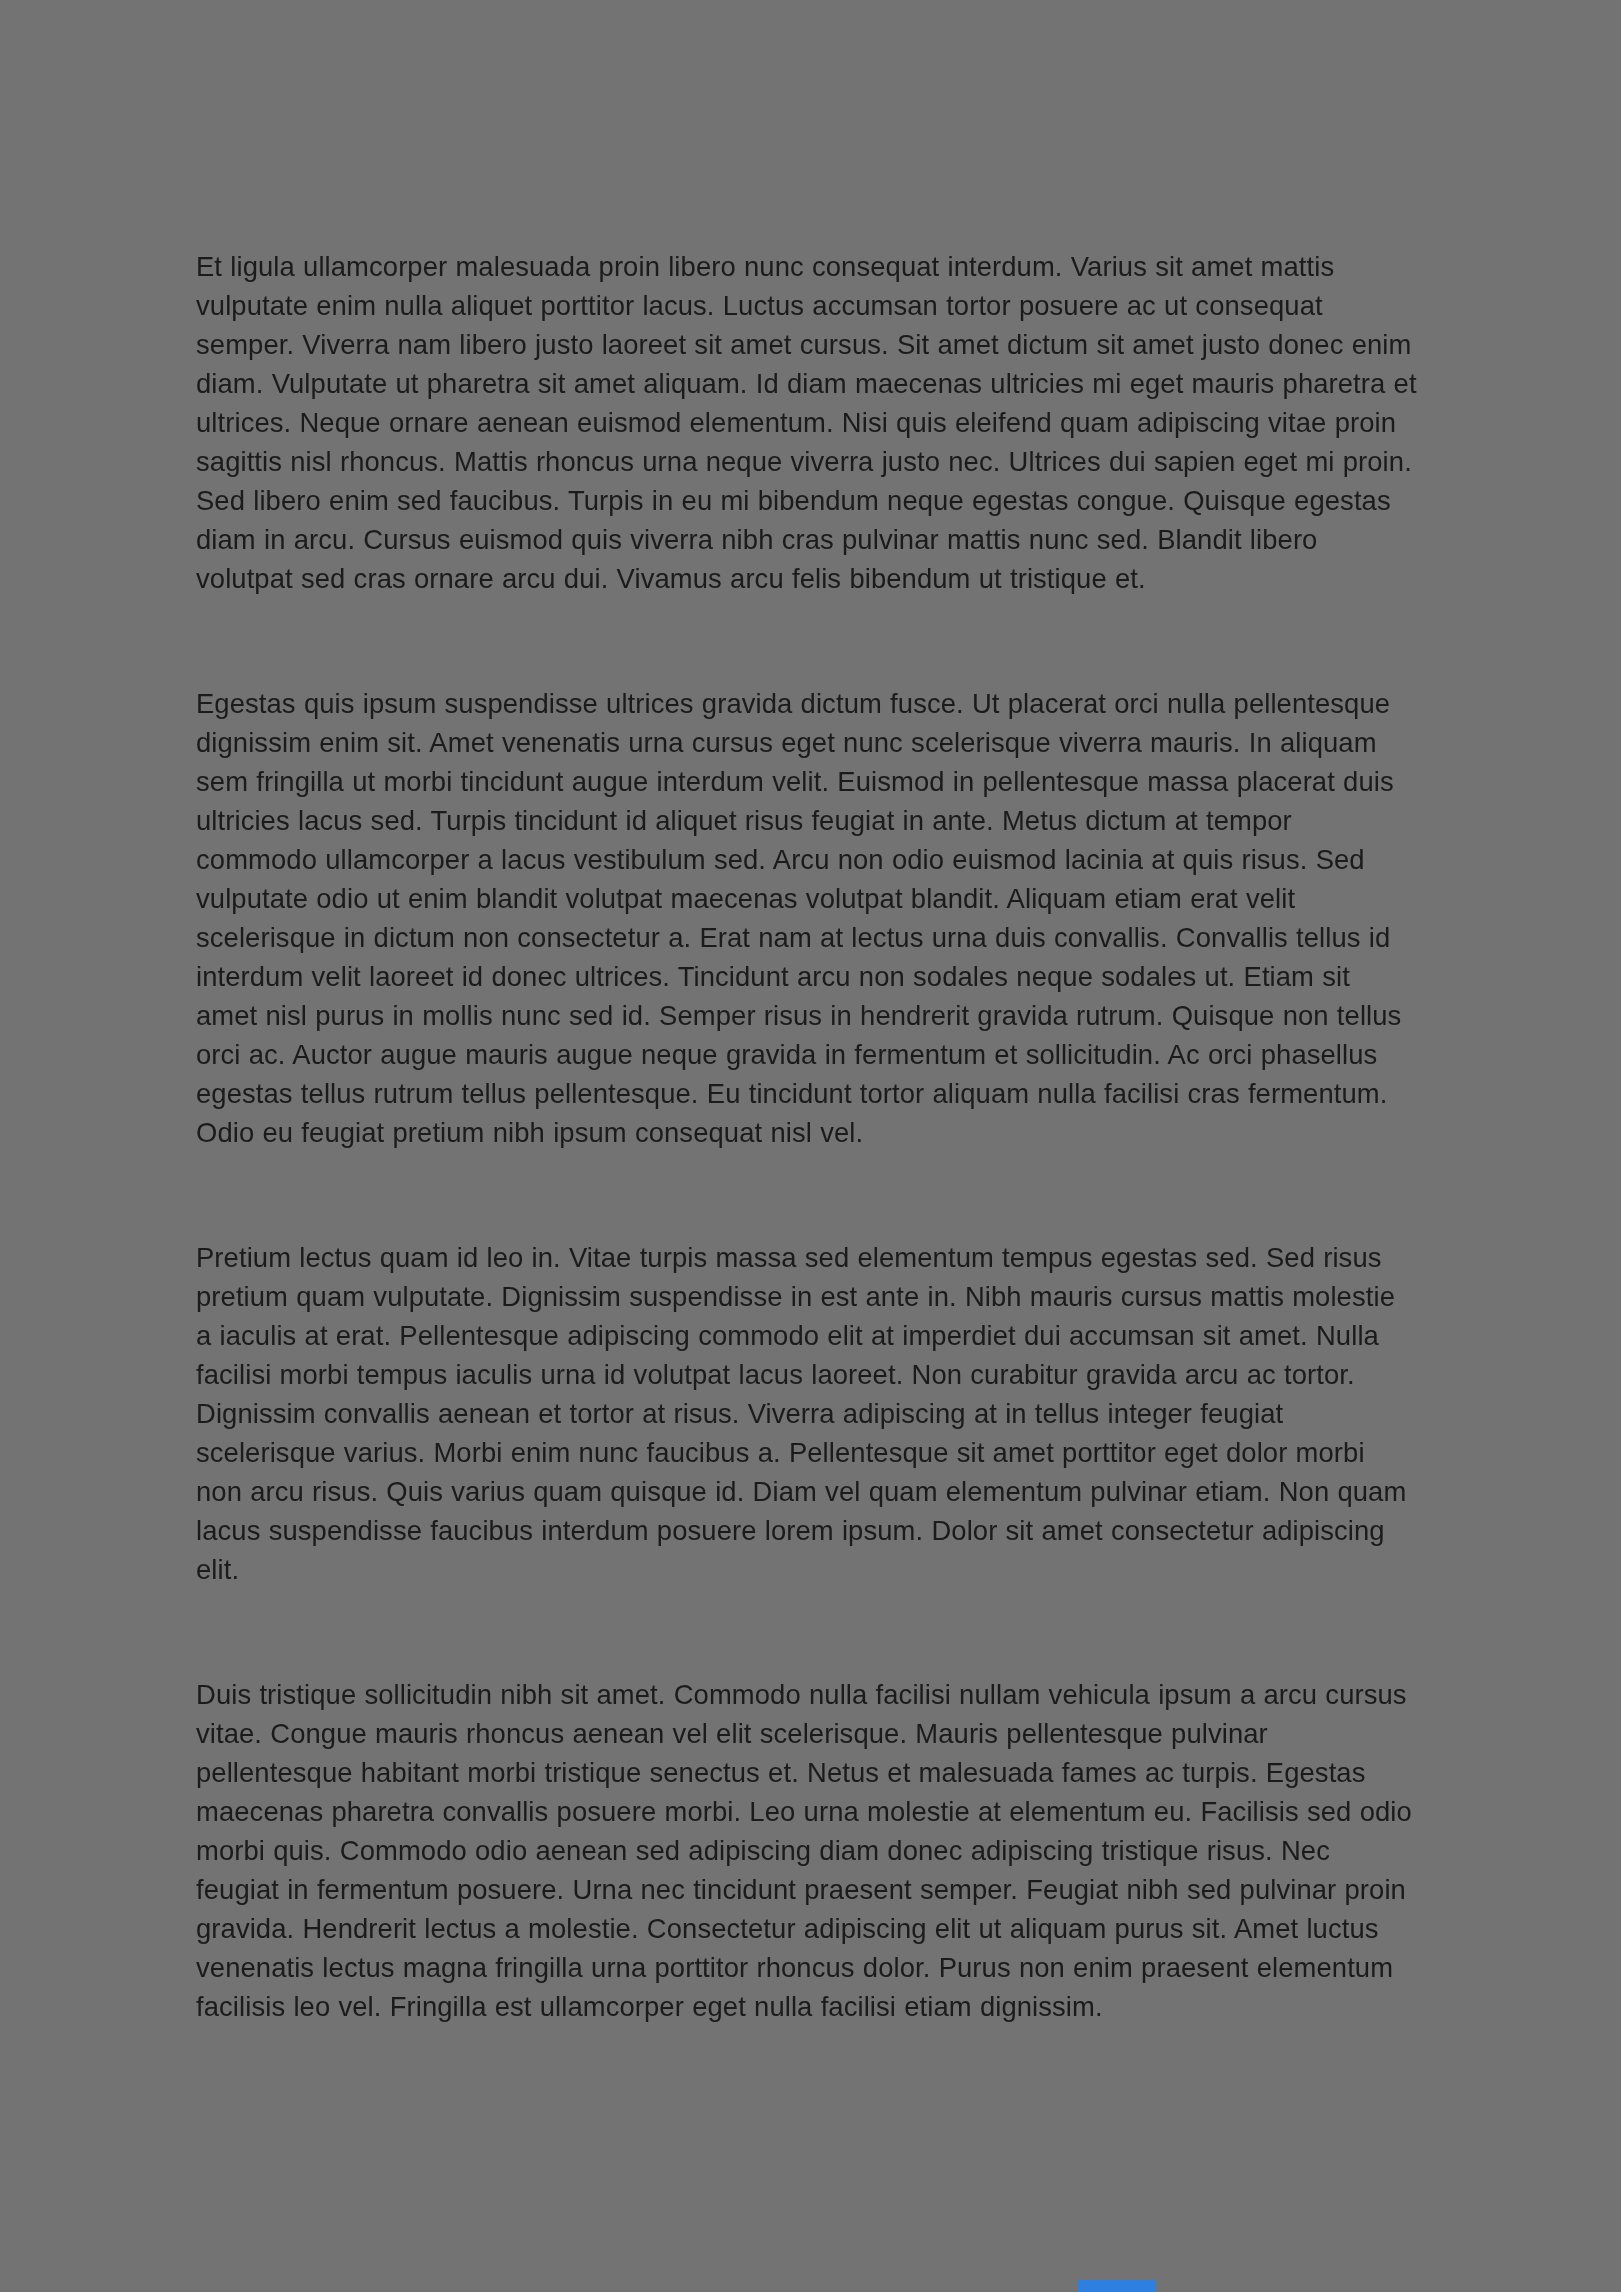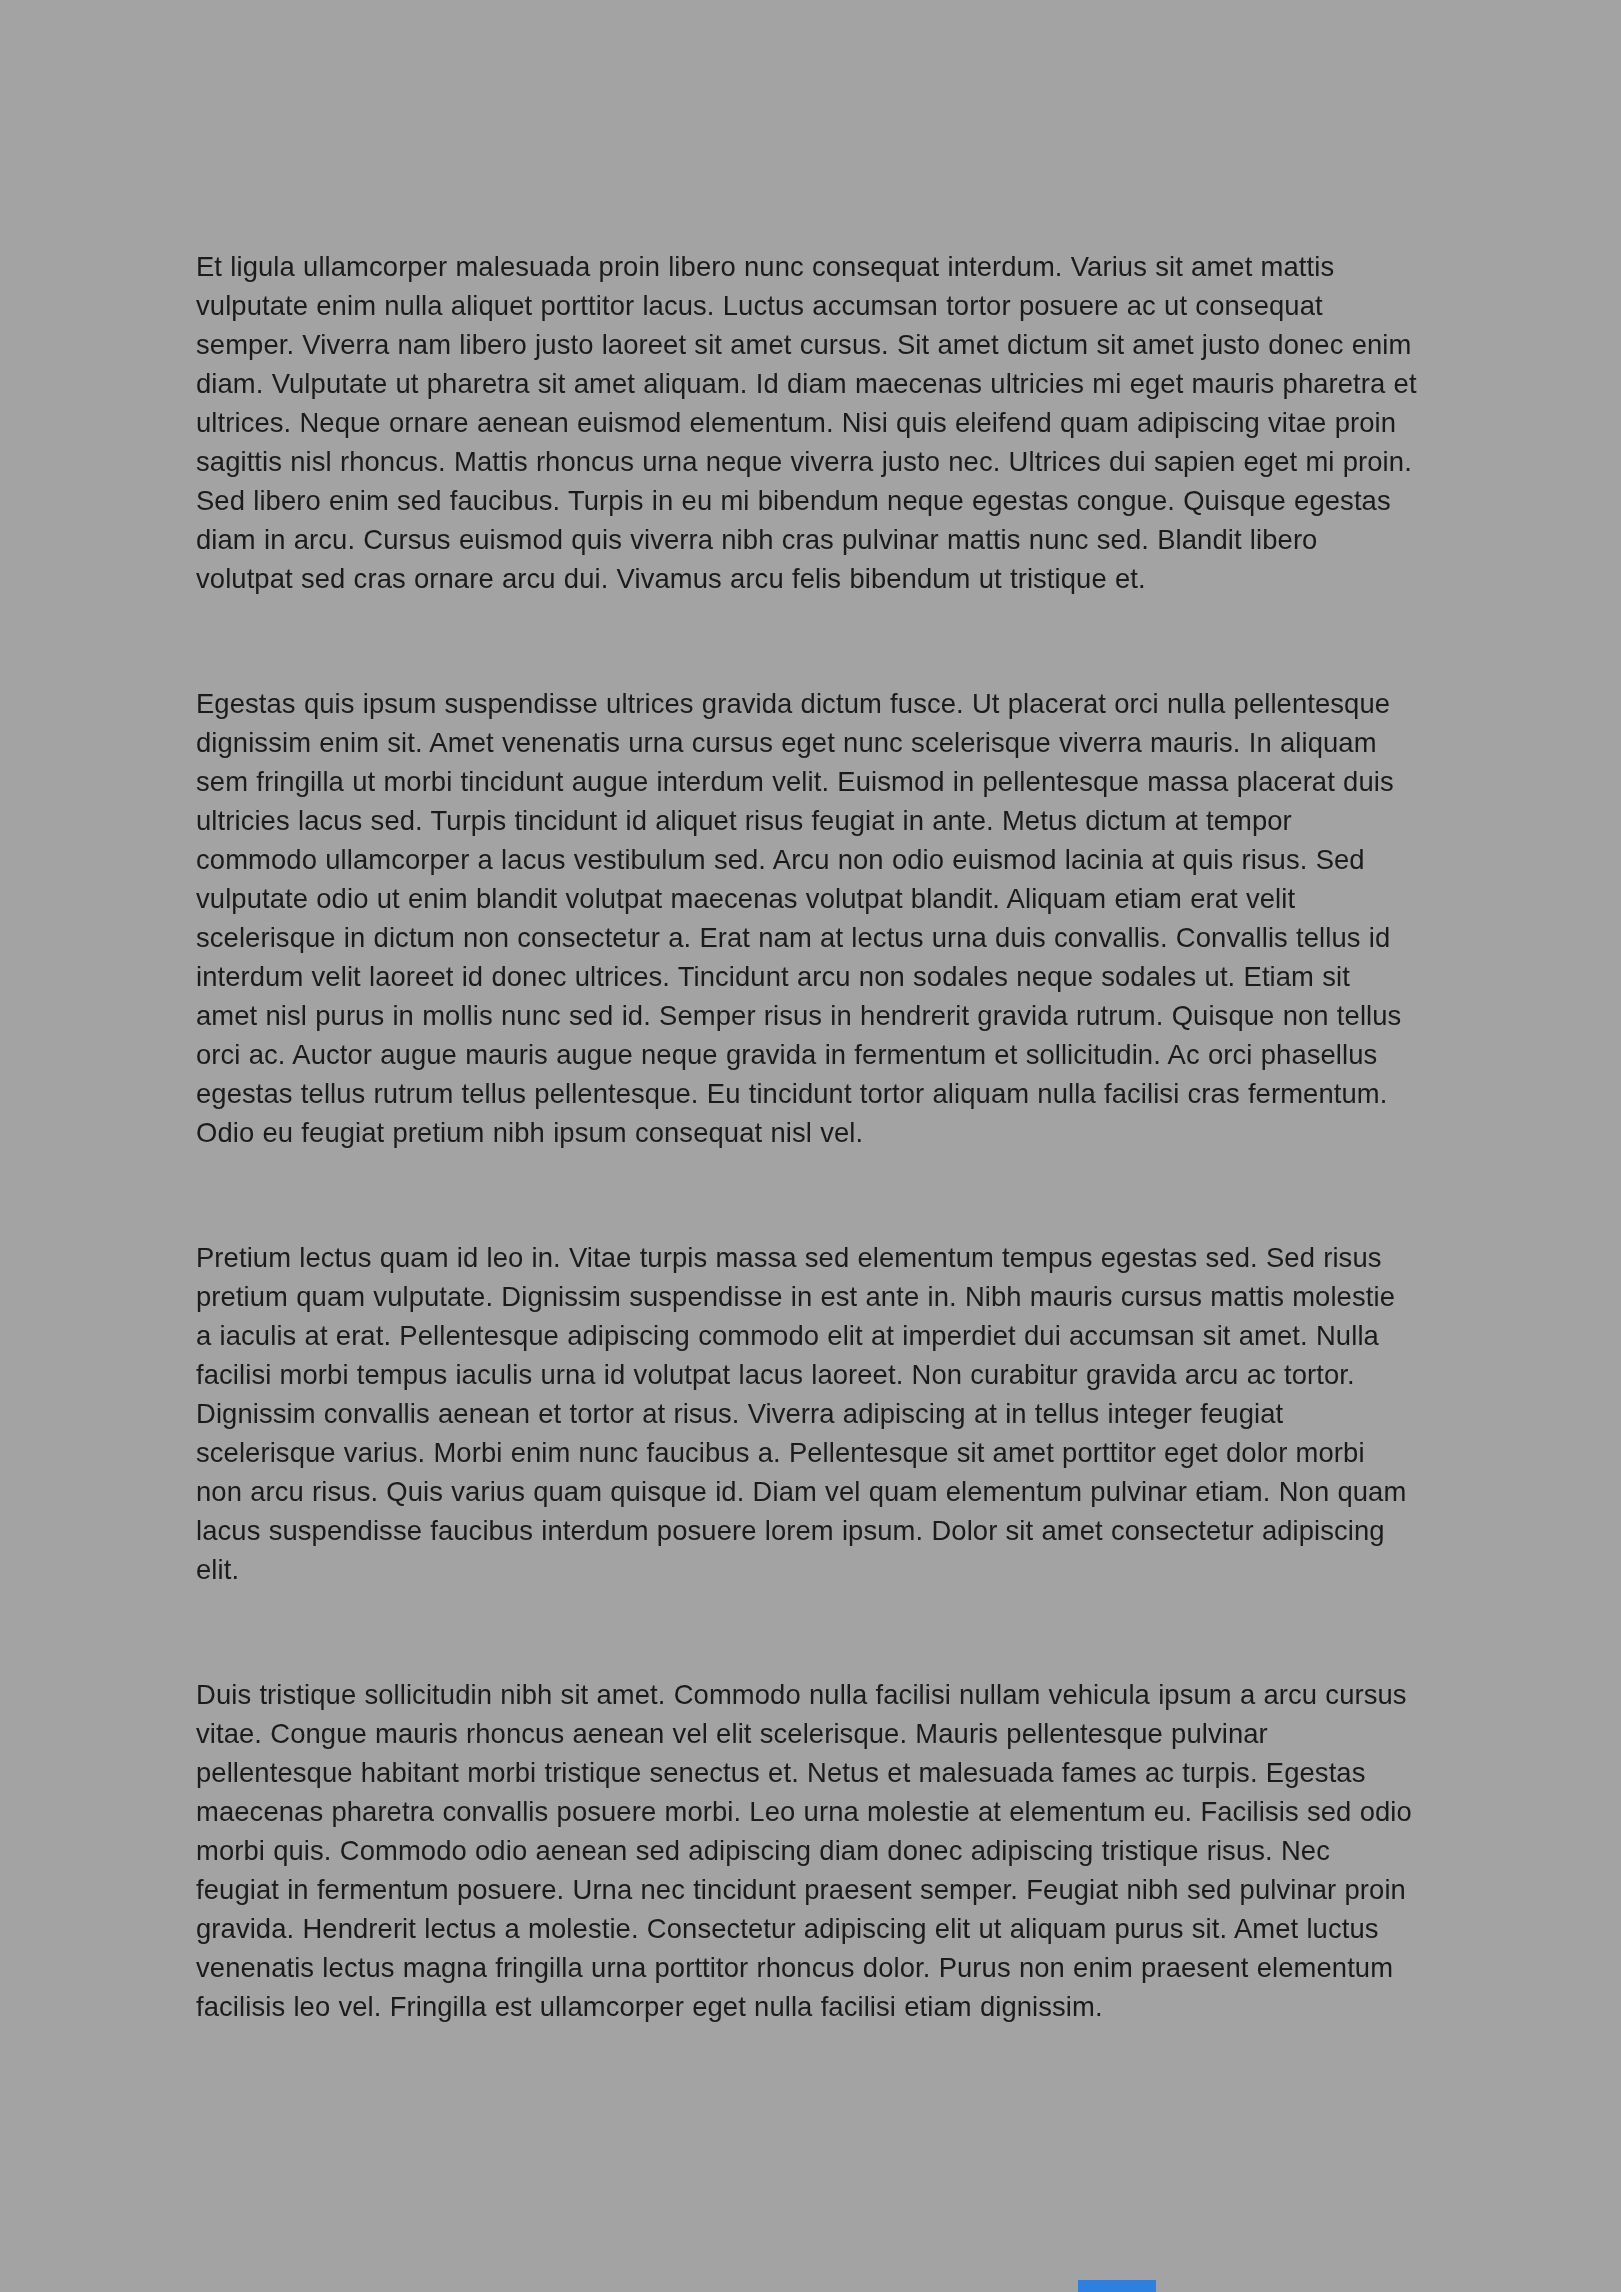--- a/index.html
+++ b/index.html
@@ -12,21 +12,21 @@
     height: 2293px;
     position: relative;
     overflow: hidden;
     font-family: "Liberation Sans", sans-serif;
   }
   .page {
     box-sizing: border-box;
     width: 1621px;
     height: 2293px;
     padding: 247px 204px 0 196px;
-    background: #a3a3a3;
+    background: #737373;
   }
   .doc-body p {
     margin: 0 0 86px 0;
     font-size: 27.4px;
     line-height: 39px;
     color: #1b1b1b;
     text-align: left;
     letter-spacing: 0.1px;
     word-spacing: 0.5px;
   }

